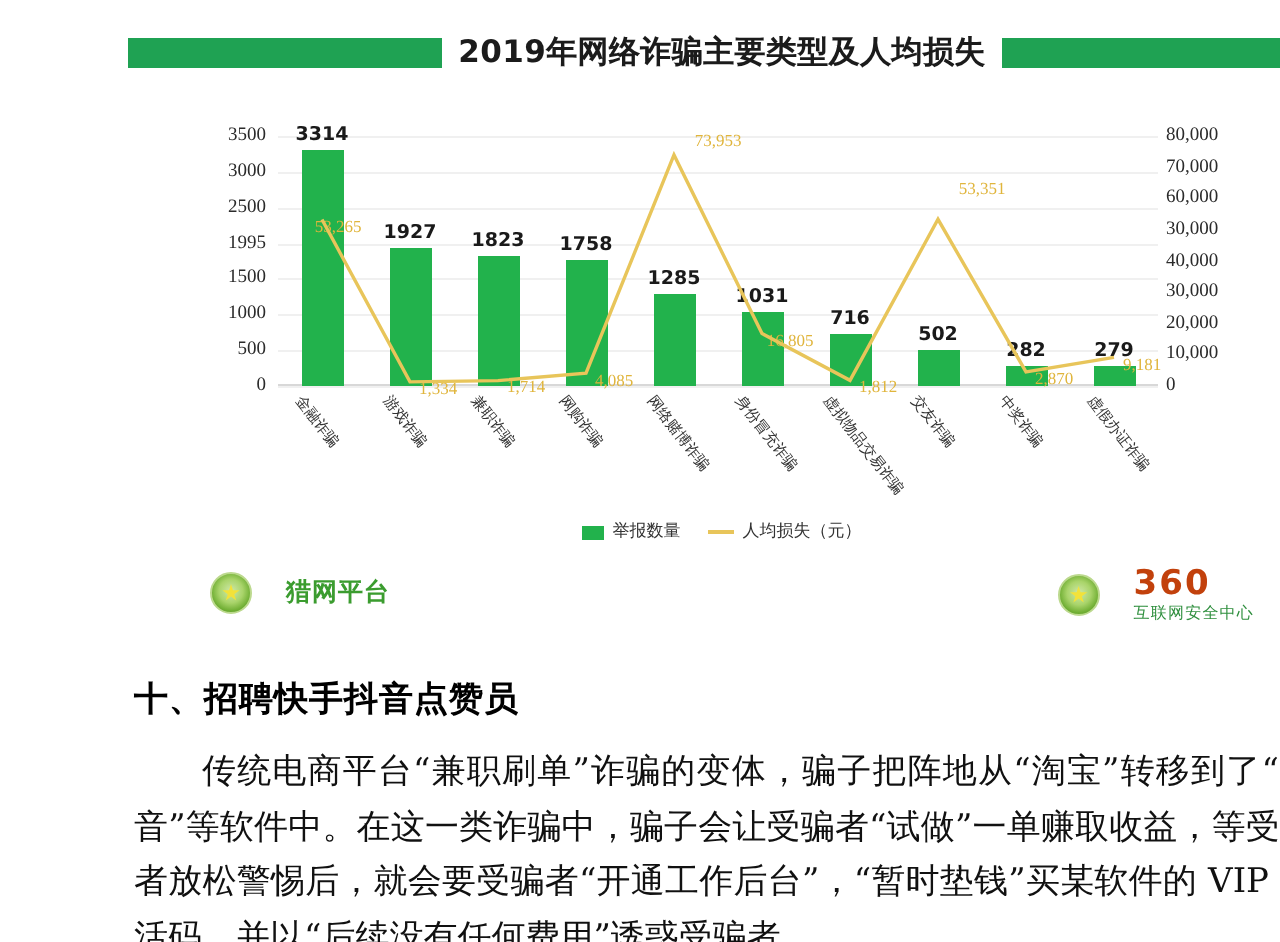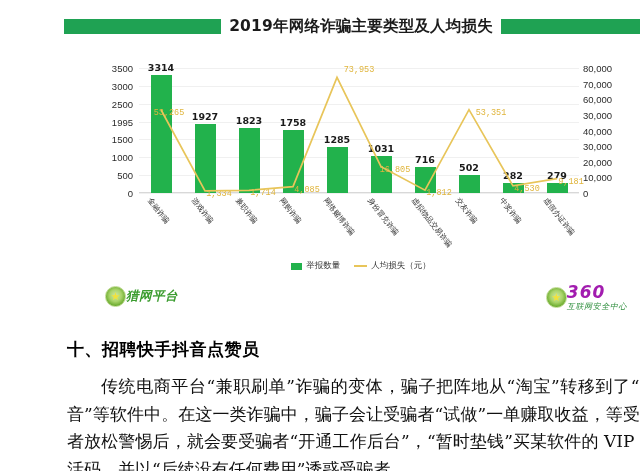--- a/index.html
+++ b/index.html
@@ -39,40 +39,40 @@
   }
   .axis-base {
     position: absolute; left: 0; bottom: 0; width: 100%; height: 1px; background: #d8d8d8;
   }
 
   
   .yaxis { position: absolute; width: 46px; text-align: right; }
   .yaxis .tick {
     position: absolute; right: 0; font-size: 9.5px; color: #2b2b2b;
     transform: translateY(-50%); white-space: nowrap;
-    font-family: Liberation Sans, sans-serif;
+    font-family: Liberation Serif, serif;
   }
   .yaxis-left  { left: 0px; }
   .yaxis-right { left: 496px; text-align: left; width: 52px; }
   .yaxis-right .tick { left: 0; right: auto; }
 
   
   .bars { position: absolute; left: 0; top: 0; width: 100%; height: 100%; }
   .bar {
     position: absolute; bottom: 0; background: #22B24C; width: 21px;
   }
   .bar-label {
     position: absolute; transform: translateX(-50%);
     font-size: 9.5px; font-weight: bold; color: #1a1a1a; white-space: nowrap;
     font-family: "DejaVu Sans", "Liberation Sans", sans-serif;
   }
   .line-label {
     position: absolute; transform: translateX(-50%);
     font-size: 8.5px; color: #E0B53C; white-space: nowrap;
-    font-family: Liberation Mono, monospace;
+    font-family: Liberation Serif, serif;
   }
   svg.lineseries { position: absolute; left:0; top:0; overflow: visible; }
 
   
   .xlabels { position: absolute; left: 52px; top: 142px; width: 440px; height: 60px; }
   .xlab {
     position: absolute; top: 0;
     font-size: 7.5px; color: #333;
     transform-origin: left top;
     transform: rotate(52deg);
@@ -86,42 +86,42 @@
     display: flex; align-items: center; justify-content: center; gap: 14px;
     font-size: 8.5px; color: #333;
     font-family: "DejaVu Sans", "Liberation Sans", sans-serif;
   }
   .legend-item { display: flex; align-items: center; gap: 4px; }
   .swatch-bar { width: 11px; height: 7px; background: #22B24C; display: inline-block; }
   .swatch-line { width: 13px; height: 2px; background: #E8C55A; display: inline-block; }
 
   
   .logos { position: absolute; left: 0; top: 230px; width: 548px; height: 34px; }
-  .logo { position: absolute; display: flex; align-items: center; gap: 0; font-style: italic; }
+  .logo { position: absolute; display: flex; align-items: center; gap: 17px; }
   .logo-left  { left: 18px;  top: 2px; }
   .logo-right { right: 8px; top: 0px; }
   .logo-mark {
     width: 21px; height: 21px; border-radius: 50%;
     background: radial-gradient(circle at 50% 45%, #cfe8a8 0%, #a9d46a 42%, #6fae33 70%, #4f8f22 100%);
     border: 1.5px solid #bcd98e;
     position: relative; flex: 0 0 auto;
   }
   .logo-mark::after {
     content: ""; position: absolute; left: 50%; top: 50%;
     width: 9px; height: 9px; margin: -4.5px 0 0 -4.5px;
     background: #f2e23a;
     clip-path: polygon(50% 0%, 61% 35%, 98% 35%, 68% 57%, 79% 91%, 50% 70%, 21% 91%, 32% 57%, 2% 35%, 39% 35%);
   }
   .logo-text-cn {
     font-size: 12.5px; font-weight: bold; color: #3b9c2f; letter-spacing: .5px;
     font-family: "DejaVu Sans", "Liberation Sans", sans-serif;
   }
   .logo-360 { display: flex; flex-direction: column; line-height: 1; }
   .logo-360 .big {
-    font-size: 17px; font-weight: bold; color: #a21caf; letter-spacing: 1px;
+    font-size: 17px; font-weight: bold; color: #c2410c; letter-spacing: 1px;
     font-family: "DejaVu Sans", "Liberation Sans", sans-serif;
   }
   .logo-360 .sub {
     font-size: 8px; color: #2f8f3e; letter-spacing: .6px; margin-top: 2px;
     font-family: "DejaVu Sans", "Liberation Sans", sans-serif;
   }
 
   
   .article { position: absolute; left: 26px; top: 338px; width: 590px; }
   .article h2 {
@@ -204,22 +204,22 @@
           <div class="bar-label" style="left: 374px; top: 101.929px;">282</div>
           <div class="bar" style="left: 407.5px; height: 9.96429px; background: rgb(34, 178, 76);"></div>
           <div class="bar-label" style="left: 418px; top: 102.036px;">279</div>
           <div class="line-label" style="left: 30px; top: 39.7734px;">53,265</div>
           <div class="line-label" style="left: 80px; top: 120.916px;">1,334</div>
           <div class="line-label" style="left: 124px; top: 120.322px;">1,714</div>
           <div class="line-label" style="left: 168px; top: 116.617px;">4,085</div>
           <div class="line-label" style="left: 220px; top: -2.55156px;">73,953</div>
           <div class="line-label" style="left: 256px; top: 96.7422px;">16,805</div>
           <div class="line-label" style="left: 300px; top: 120.169px;">1,812</div>
-          <div class="line-label" style="left: 352px; top: 40px;">53,351</div>
-          <div class="line-label" style="left: 388px; top: 115.922px;">4,530</div>
+          <div class="line-label" style="left: 352px; top: 21px;">53,351</div>
+          <div class="line-label" style="left: 388px; top: 115.922px;">2,870</div>
           <div class="line-label" style="left: 432px; top: 108.655px;">9,181</div>
         </div>
       <svg class="lineseries" id="lineseries" width="440" height="125">
           <polyline points="22,41.7734375 66,122.915625 110,122.321875 154,118.6171875 198,9.448437499999997 242,98.7421875 286,122.16875 330,41.63906250000001 374,117.921875 418,110.6546875" fill="none" stroke="#E8C55A" stroke-width="1.7"></polyline>
         </svg>
     </div>
 
     <div class="xlabels" id="xlabels">
         <div class="xlab" style="left: 14px;">金融诈骗</div>
         <div class="xlab" style="left: 58px;">游戏诈骗</div>

